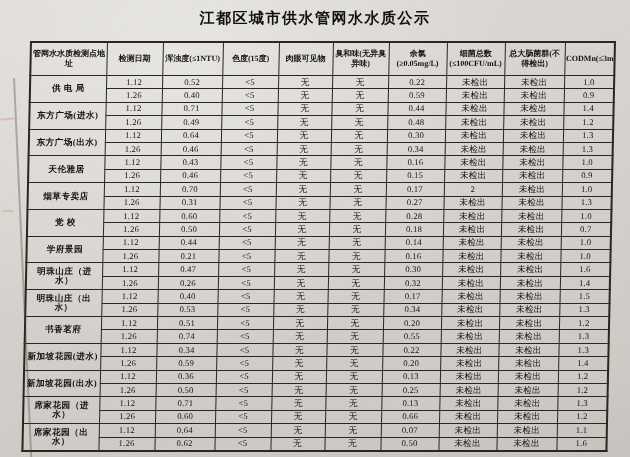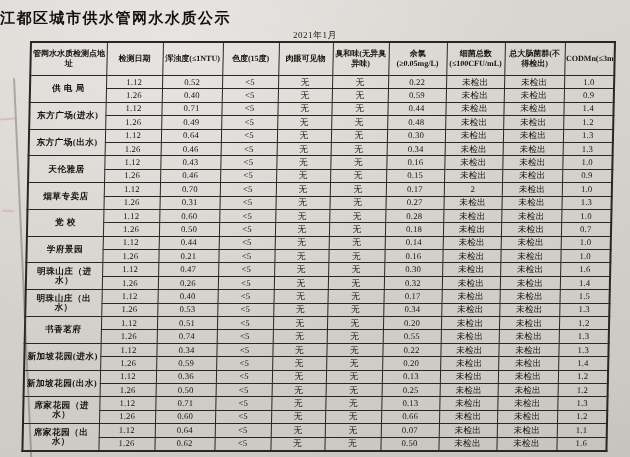--- a/index.html
+++ b/index.html
@@ -9,21 +9,21 @@
     color:#17140f;
   }
   .page{
     position:relative;width:630px;height:457px;
     background:
       radial-gradient(ellipse at 28% 12%, rgba(255,255,255,0.35), rgba(255,255,255,0) 55%),
       linear-gradient(168deg,#dcd9d4 0%,#d5d2cd 45%,#cdcac5 85%,#c6c3be 100%);
   }
   .title{
     position:absolute;top:9px;left:0;width:100%;
-    font-family:"Liberation Sans","DejaVu Sans",sans-serif;
+    text-align:center;font-family:"Liberation Sans","DejaVu Sans",sans-serif;
     font-weight:bold;font-size:15px;letter-spacing:1.5px;color:#111;
   }
   .subtitle{
     position:absolute;top:29px;left:0;width:100%;
     text-align:center;font-size:9px;letter-spacing:0.5px;color:#1a1813;
   }
   table.wq{
     position:absolute;left:30px;top:41px;width:584px;
     border-collapse:collapse;table-layout:fixed;
     transform:skewX(-1.2deg);transform-origin:top center;
@@ -56,21 +56,20 @@
     background:rgba(196,122,118,0.30);
   }
   .mark-1{left:0px;top:118px;width:15px;transform:rotate(-4deg);}
   .mark-2{left:2px;top:210px;width:12px;transform:rotate(3deg);}
 </style>
 </head>
 <body>
 
 <div class="page">
   <div class="title">江都区城市供水管网水水质公示</div>
-  <div class="subtitle">2021年1月</div>
 
   <table class="wq">
     <colgroup>
       <col style="width:76px">
         <col style="width:56px">
         <col style="width:60px">
       <col style="width:56px">
         <col style="width:54px">
         <col style="width:56px">
       <col style="width:58px">

